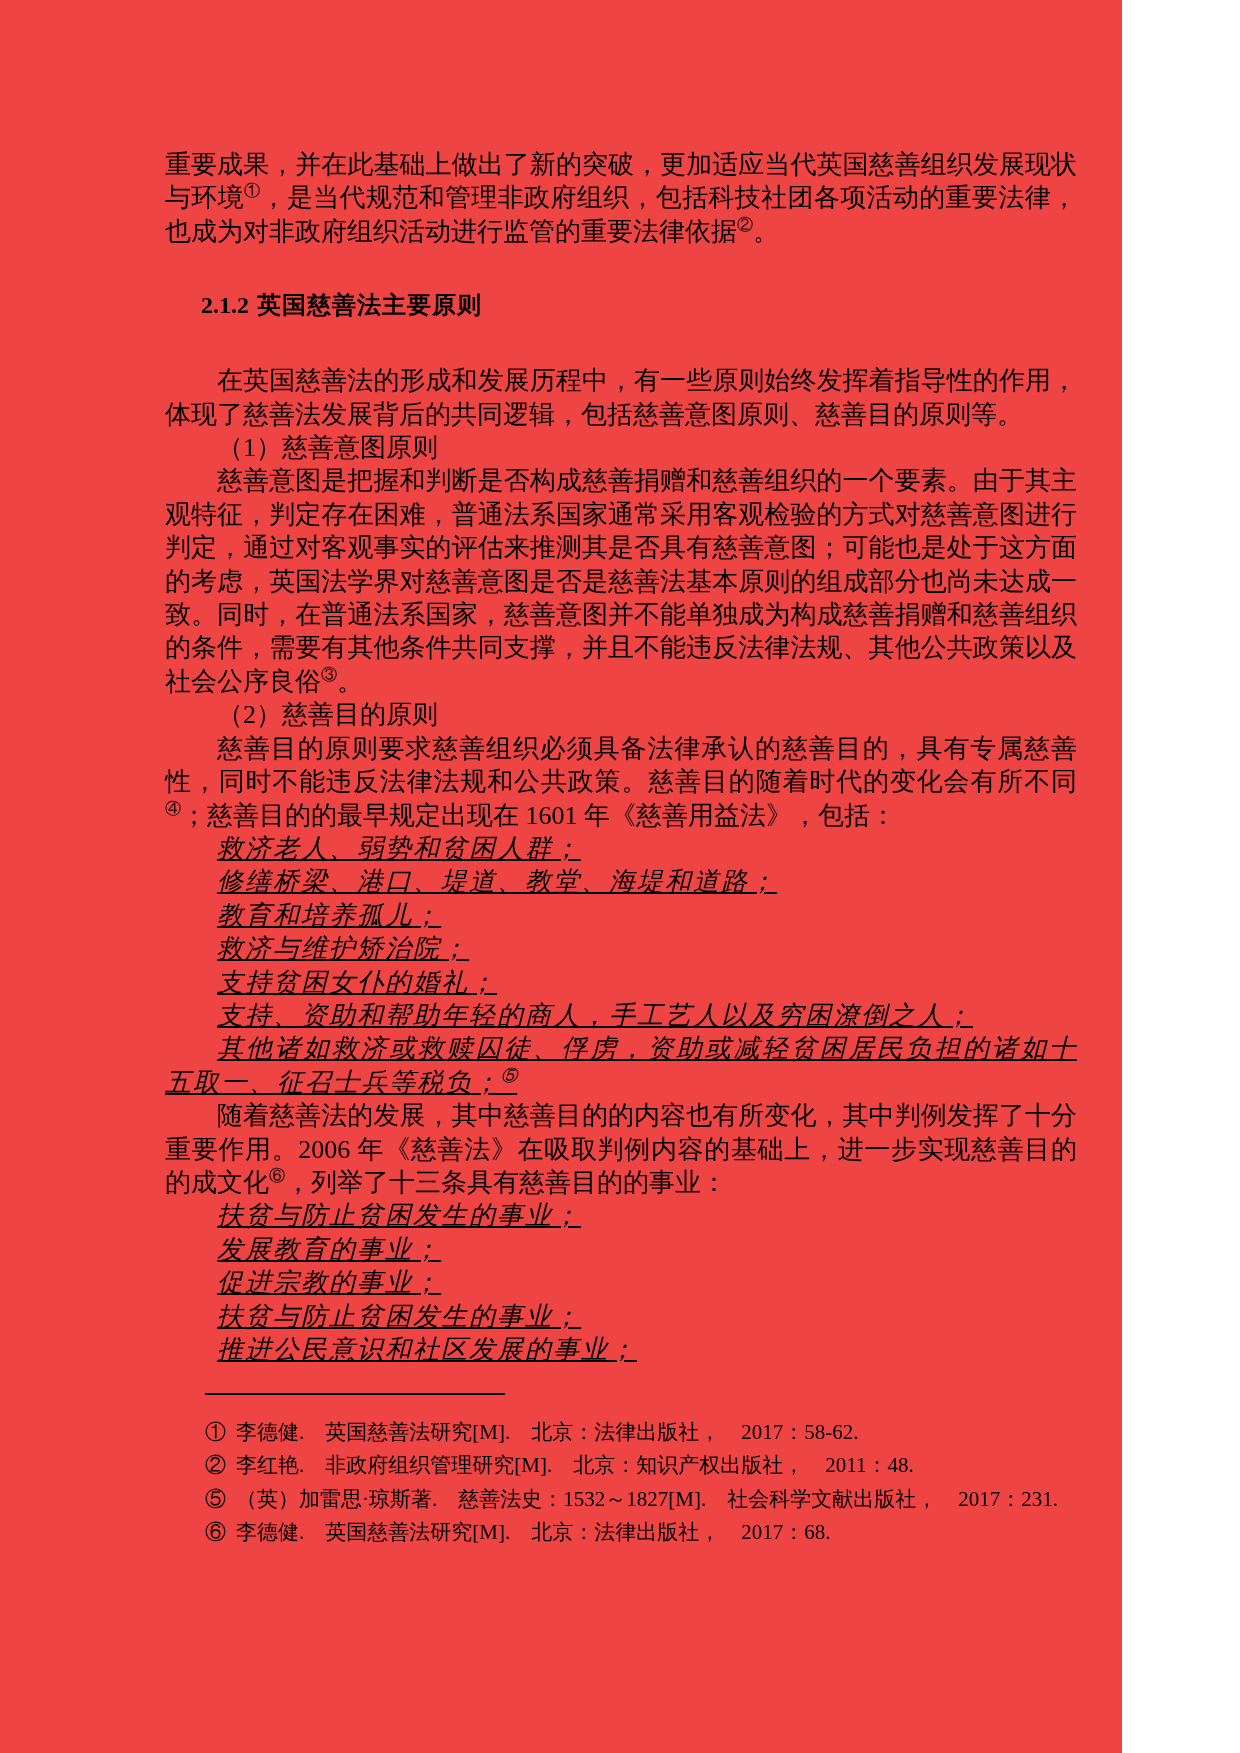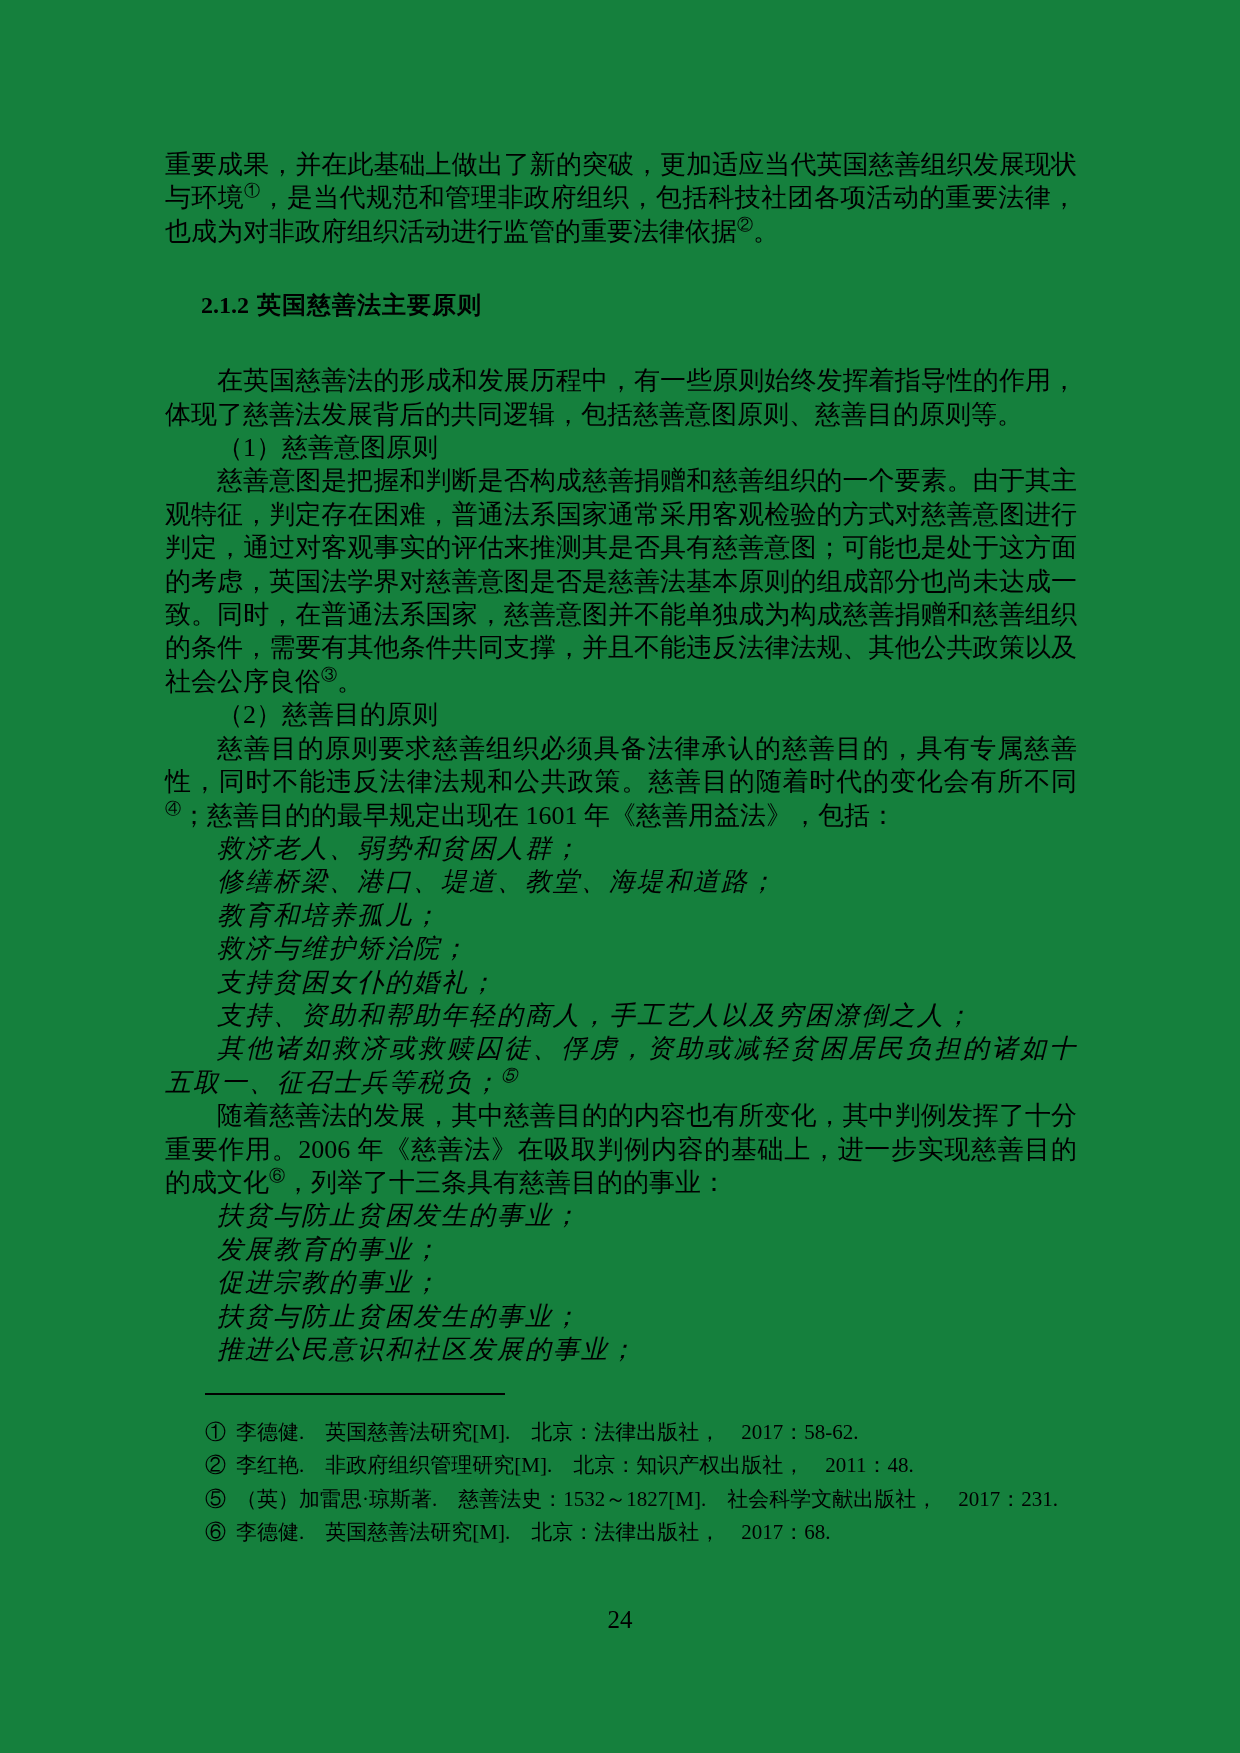--- a/index.html
+++ b/index.html
@@ -1,20 +1,20 @@
 <!DOCTYPE html>
 <html lang="zh"><head>
 <meta charset="utf-8">
 <style>
   html, body { margin:0; padding:0; background:#ffffff; }
   .page {
     position: relative;
-    width: 1240px;
+    width: 1122px;
     height: 1753px;
-    background: #15803d;
+    background: #ef4444;
     color: #000000;
     font-family: "Liberation Serif", "DejaVu Serif", serif;
     overflow: hidden;
   }
   .content {
     position: absolute;
     left: 165px;
     top: 148px;
     width: 912px;
   }
@@ -39,20 +39,21 @@
     letter-spacing: 0;
     margin-right: 8px;
   }
   p.kaiti {
     margin: 0;
     font-size: 26px;
     line-height: 33.4px;
     text-align: justify;
     font-style: italic;
     letter-spacing: 2px;
+    text-decoration: underline;
   }
   sup {
     font-size: 0.62em;
     line-height: 0;
     vertical-align: super;
     letter-spacing: 0;
   }
   .footnotes {
     position: absolute;
     left: 159px;
@@ -121,14 +122,13 @@
   </div>
 
   <div class="footnotes">
     <div class="fn-divider"></div>
     <p class="fn"><span class="fn-marker">①</span><span class="fn-text">李德健.　英国慈善法研究[M].　北京：法律出版社，　2017：58-62.</span></p>
     <p class="fn"><span class="fn-marker">②</span><span class="fn-text">李红艳.　非政府组织管理研究[M].　北京：知识产权出版社，　2011：48.</span></p>
     <p class="fn"><span class="fn-marker">⑤</span><span class="fn-text">（英）加雷思·琼斯著.　慈善法史：1532～1827[M].　社会科学文献出版社，　2017：231.</span></p>
     <p class="fn"><span class="fn-marker">⑥</span><span class="fn-text">李德健.　英国慈善法研究[M].　北京：法律出版社，　2017：68.</span></p>
   </div>
 
-  <div class="page-number">24</div>
 </div>
 
 </body></html>

